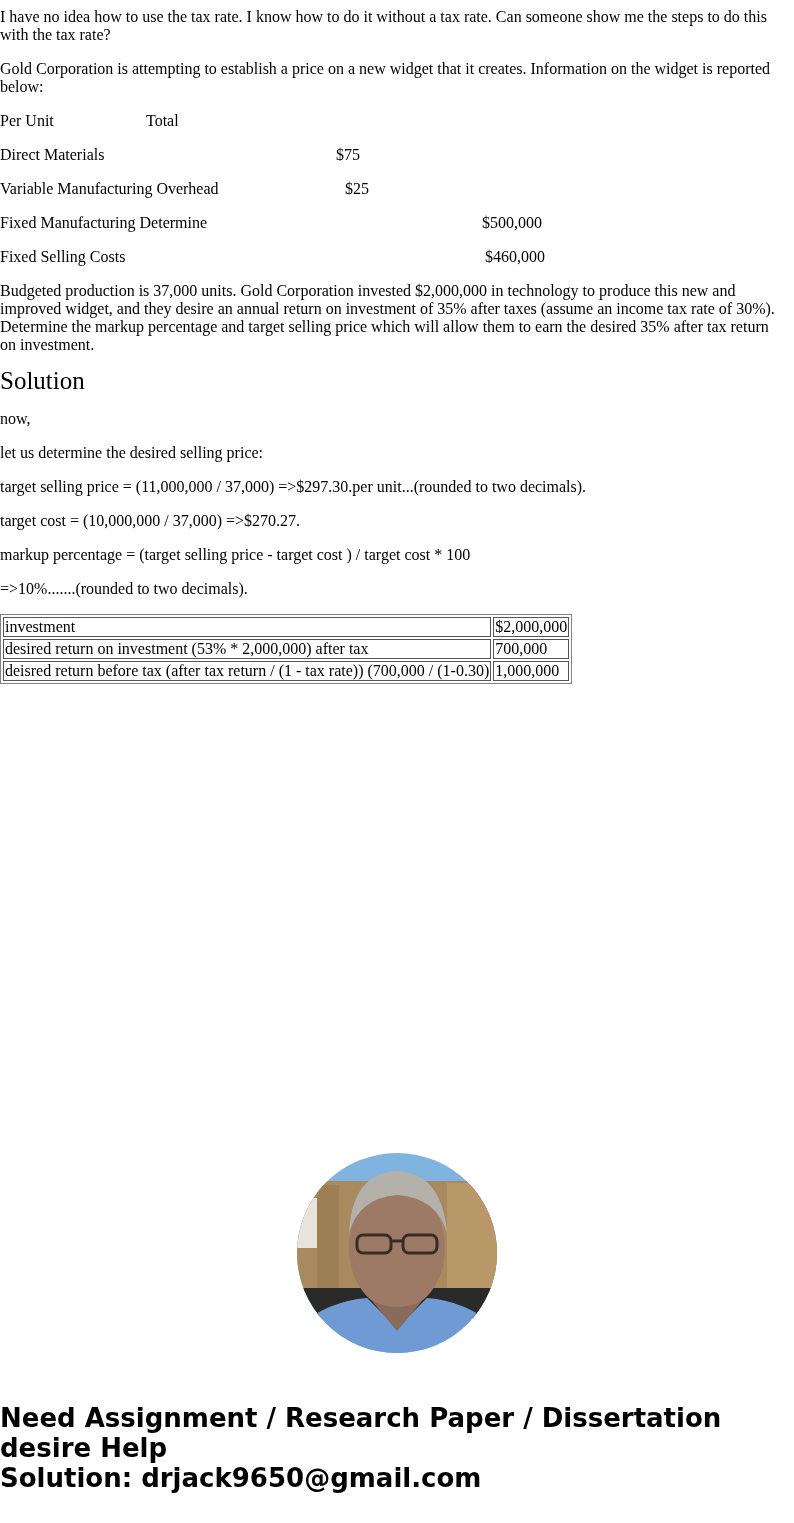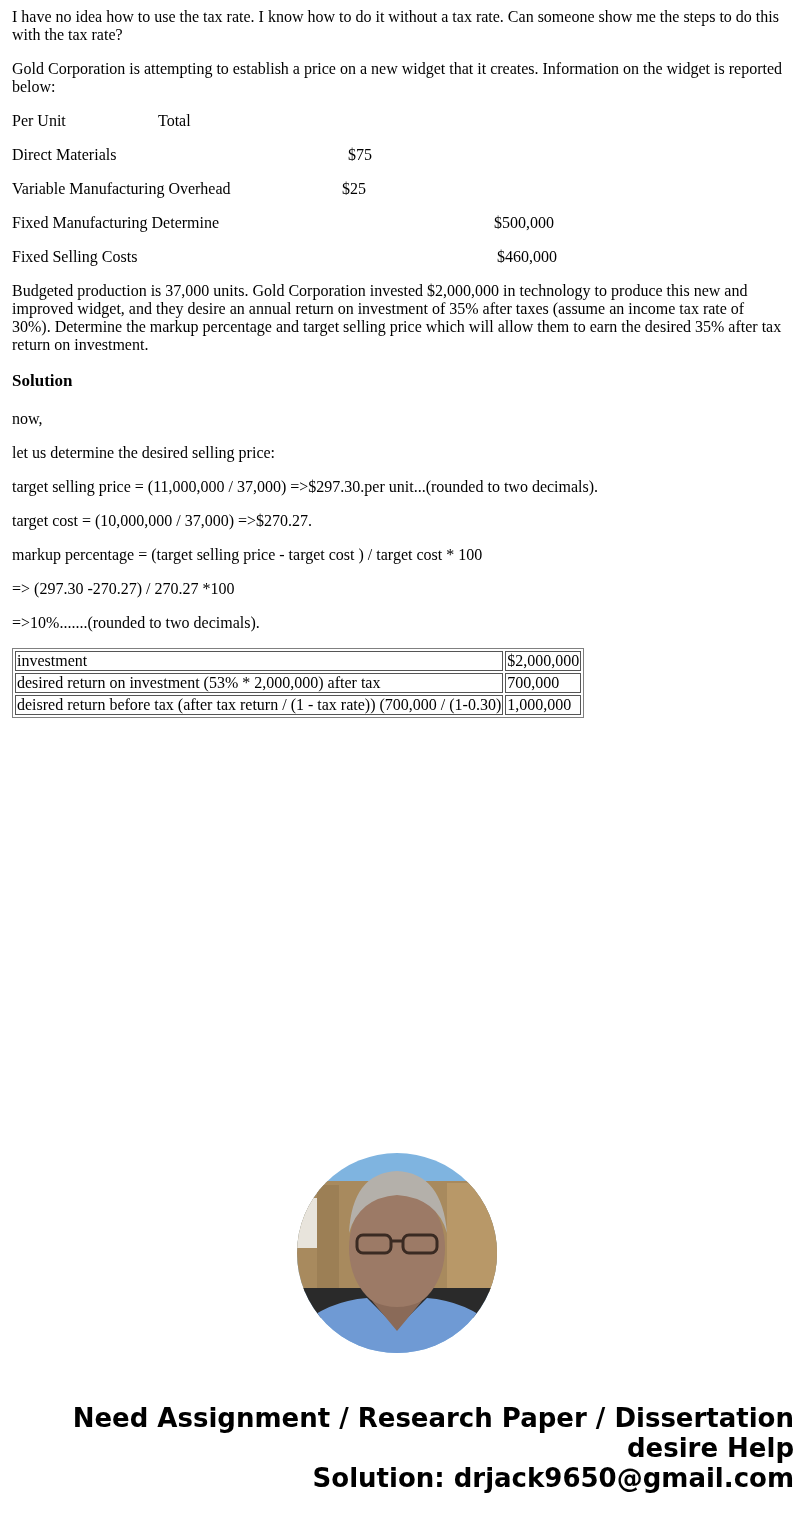--- a/index.html
+++ b/index.html
@@ -5,25 +5,25 @@
   html, body { margin: 0; padding: 0; background: #ffffff; }
   body {
     width: 794px;
     min-height: 1523px;
     position: relative;
     font-family: "Liberation Serif", serif;
     font-size: 16px;
     color: #000;
     line-height: 18px;
   }
-  .content { padding: 8px 8px 0 12px; }
+  .content { padding: 8px 8px 0 0; }
   p { margin: 0 0 16px 0; }
   .row { position: relative; height: 18px; margin: 0 0 16px 0; }
   .row span { position: absolute; top: 0; white-space: pre; }
-  h3 { font-size: 17px; font-weight: bold; margin: 0 0 18px 0; line-height: 22px; }
+  h3 { font-size: 25px; font-weight: normal; margin: 0 0 18px 0; line-height: 22px; }
   table.calc {
     border: 1px solid #808080;
     border-collapse: separate;
     border-spacing: 2px;
     margin-top: 0;
   }
   table.calc td {
     border: 1px solid #555;
     padding: 0 1px;
     line-height: 18px;
@@ -33,21 +33,21 @@
   .avatar {
     position: absolute;
     left: 297px; top: 1153px;
     width: 200px; height: 200px;
     border-radius: 50%;
     overflow: hidden;
   }
   .promo {
     position: absolute;
     left: 0; top: 1403px; width: 794px;
-    text-align: right;
+    text-align: left;
     font-family: "DejaVu Sans", sans-serif;
     font-weight: bold;
     font-size: 26px;
     line-height: 30px;
   }
 </style>
 </head>
 <body>
 
 <div class="content">
@@ -58,41 +58,40 @@
     <span style="left:0">Per Unit</span>
     <span style="left:146px">Total</span>
   </div>
 
   <div class="row">
     <span style="left:0">Direct Materials</span>
     <span style="left:336px">$75</span>
   </div>
   <div class="row">
     <span style="left:0">Variable Manufacturing Overhead</span>
-    <span style="left:330px">$25</span>
+    <span style="left:345px">$25</span>
   </div>
   <div class="row">
     <span style="left:0">Fixed Manufacturing Determine</span>
     <span style="left:482px">$500,000</span>
   </div>
   <div class="row">
     <span style="left:0">Fixed Selling Costs</span>
     <span style="left:485px">$460,000</span>
   </div>
 
   <p>Budgeted production is 37,000 units.  Gold Corporation invested $2,000,000 in technology to produce this new and improved widget, and they desire an annual return on investment of 35% after taxes (assume an income tax rate of 30%).  Determine the markup percentage and target selling price which will allow them to earn the desired 35% after tax return on investment.</p>
 
   <h3>Solution</h3>
 
   <p>now,</p>
   <p>let us determine the desired selling price:</p>
   <p>target selling price = (11,000,000 / 37,000) =&gt;$297.30.per unit...(rounded to two decimals).</p>
   <p>target cost = (10,000,000 / 37,000) =&gt;$270.27.</p>
   <p>markup percentage = (target selling price - target cost ) / target cost * 100</p>
-  <p>=&gt; (297.30 -270.27) / 270.27 *100</p>
   <p>=&gt;10%.......(rounded to two decimals).</p>
 
   <table class="calc">
     <tbody>
         <tr>
       <td>investment</td>
       <td>$2,000,000</td>
     </tr>
     <tr>
       <td>desired return on investment (53% * 2,000,000) after tax</td>

